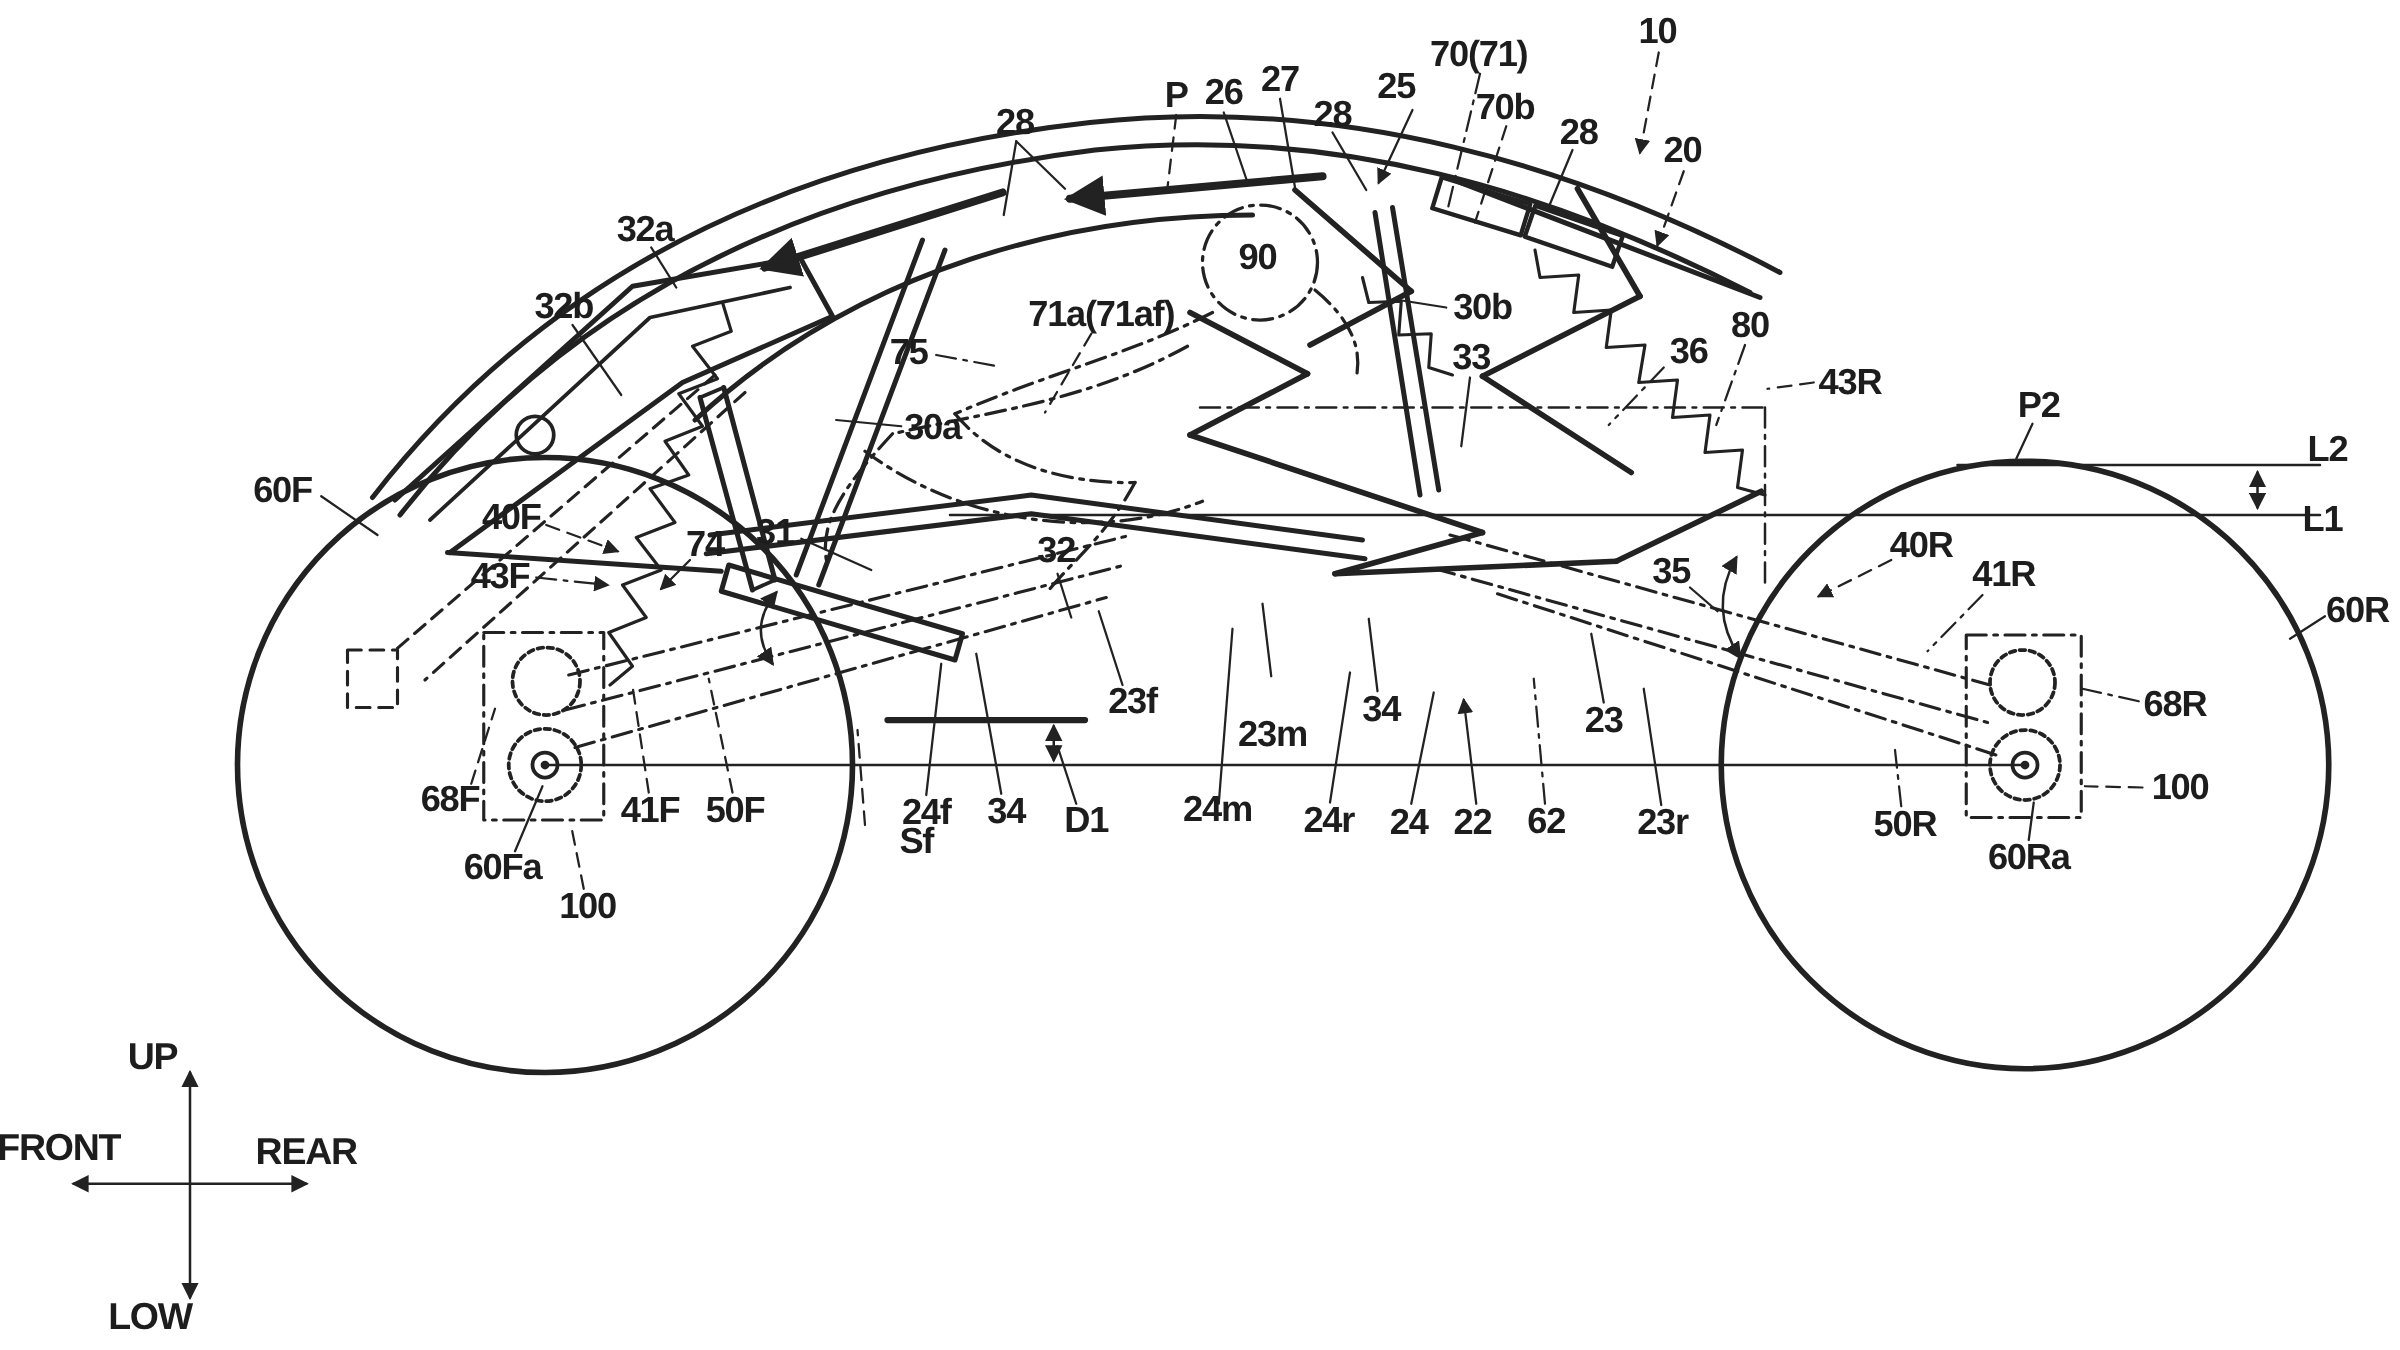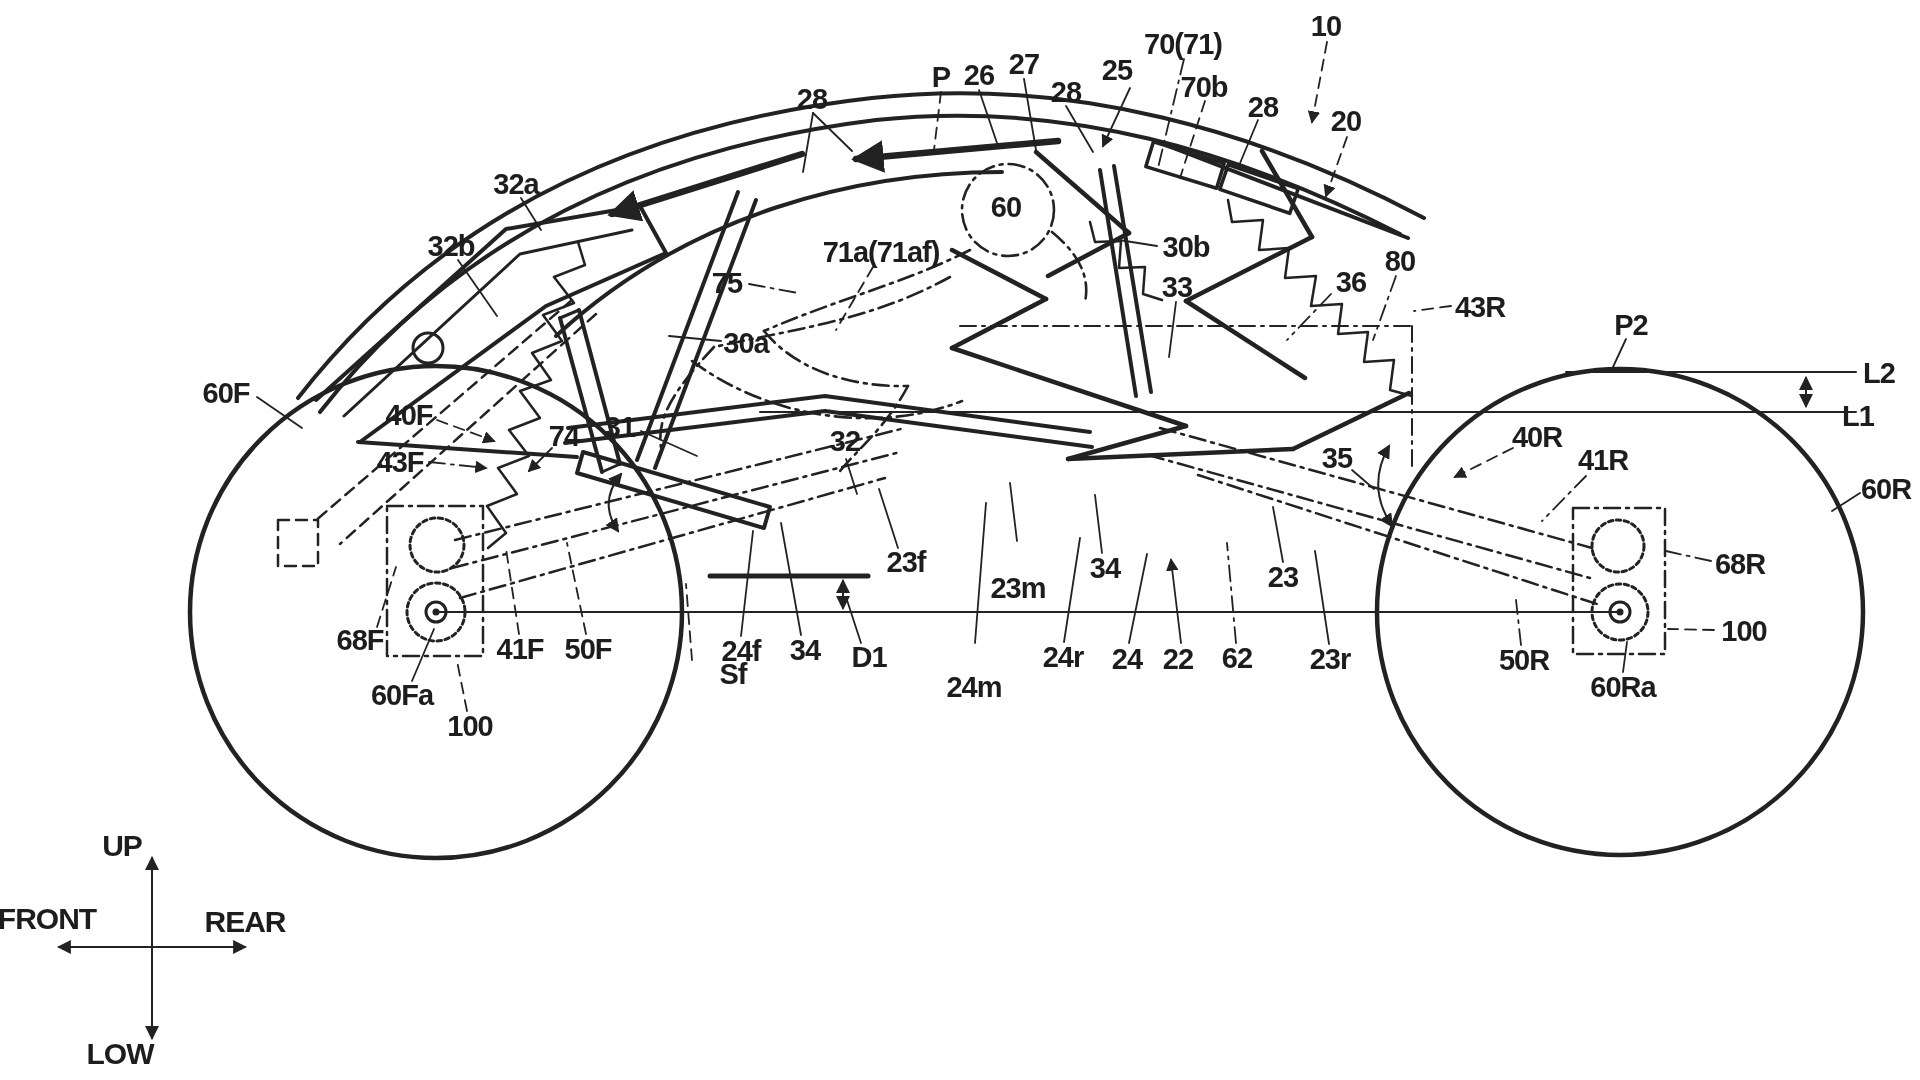--- a/index.html
+++ b/index.html
@@ -228,29 +228,29 @@
       <div class="ref-label" style="left: 1117px; top: 70px;">25</div>
       <div class="ref-label" style="left: 1183px; top: 44px;">70(71)</div>
       <div class="ref-label" style="left: 1204px; top: 87px;">70b</div>
       <div class="ref-label" style="left: 1263px; top: 107px;">28</div>
       <div class="ref-label" style="left: 1326px; top: 26px;">10</div>
       <div class="ref-label" style="left: 1346px; top: 121px;">20</div>
       <div class="ref-label" style="left: 516px; top: 184px;">32a</div>
       <div class="ref-label" style="left: 451px; top: 246px;">32b</div>
       <div class="ref-label" style="left: 727px; top: 283px;">75</div>
       <div class="ref-label" style="left: 746px; top: 343px;">30a</div>
-      <div class="ref-label" style="left: 1006px; top: 207px;">60</div>
+      <div class="ref-label" style="left: 1006px; top: 207px;">90</div>
       <div class="ref-label" style="left: 881px; top: 252px;">71a(71af)</div>
       <div class="ref-label" style="left: 1186px; top: 247px;">30b</div>
       <div class="ref-label" style="left: 1177px; top: 287px;">33</div>
       <div class="ref-label" style="left: 1351px; top: 282px;">36</div>
       <div class="ref-label" style="left: 1400px; top: 261px;">80</div>
       <div class="ref-label" style="left: 1480px; top: 307px;">43R</div>
       <div class="ref-label" style="left: 1631px; top: 325px;">P2</div>
-      <div class="ref-label" style="left: 1862px; top: 373px; margin-left: 17px;">L2</div>
+      <div class="ref-label" style="left: 1862px; top: 360px;">L2</div>
       <div class="ref-label" style="left: 1858px; top: 416px;">L1</div>
       <div class="ref-label" style="left: 226px; top: 393px;">60F</div>
       <div class="ref-label" style="left: 409px; top: 415px;">40F</div>
       <div class="ref-label" style="left: 400px; top: 462px;">43F</div>
       <div class="ref-label" style="left: 564px; top: 436px;">74</div>
       <div class="ref-label" style="left: 620px; top: 427px;">31</div>
       <div class="ref-label" style="left: 845px; top: 441px;">32</div>
       <div class="ref-label" style="left: 1337px; top: 458px;">35</div>
       <div class="ref-label" style="left: 1537px; top: 437px;">40R</div>
       <div class="ref-label" style="left: 1603px; top: 460px;">41R</div>
@@ -265,21 +265,21 @@
       <div class="ref-label" style="left: 1283px; top: 577px;">23</div>
       <div class="ref-label" style="left: 360px; top: 640px;">68F</div>
       <div class="ref-label" style="left: 520px; top: 649px;">41F</div>
       <div class="ref-label" style="left: 588px; top: 649px;">50F</div>
       <div class="ref-label" style="left: 402px; top: 695px;">60Fa</div>
       <div class="ref-label" style="left: 470px; top: 726px;">100</div>
       <div class="ref-label" style="left: 693px; top: 674px; margin-left: 40px;">Sf</div>
       <div class="ref-label" style="left: 741px; top: 651px;">24f</div>
       <div class="ref-label" style="left: 805px; top: 650px;">34</div>
       <div class="ref-label" style="left: 869px; top: 657px;">D1</div>
-      <div class="ref-label" style="left: 974px; top: 687px; text-align: right;">24m</div>
+      <div class="ref-label" style="left: 974px; top: 648px; text-align: right;">24m</div>
       <div class="ref-label" style="left: 1063px; top: 657px;">24r</div>
       <div class="ref-label" style="left: 1127px; top: 659px;">24</div>
       <div class="ref-label" style="left: 1178px; top: 659px;">22</div>
       <div class="ref-label" style="left: 1237px; top: 658px;">62</div>
       <div class="ref-label" style="left: 1330px; top: 659px;">23r</div>
     </div>
 
 </div>
 
 </body></html>

